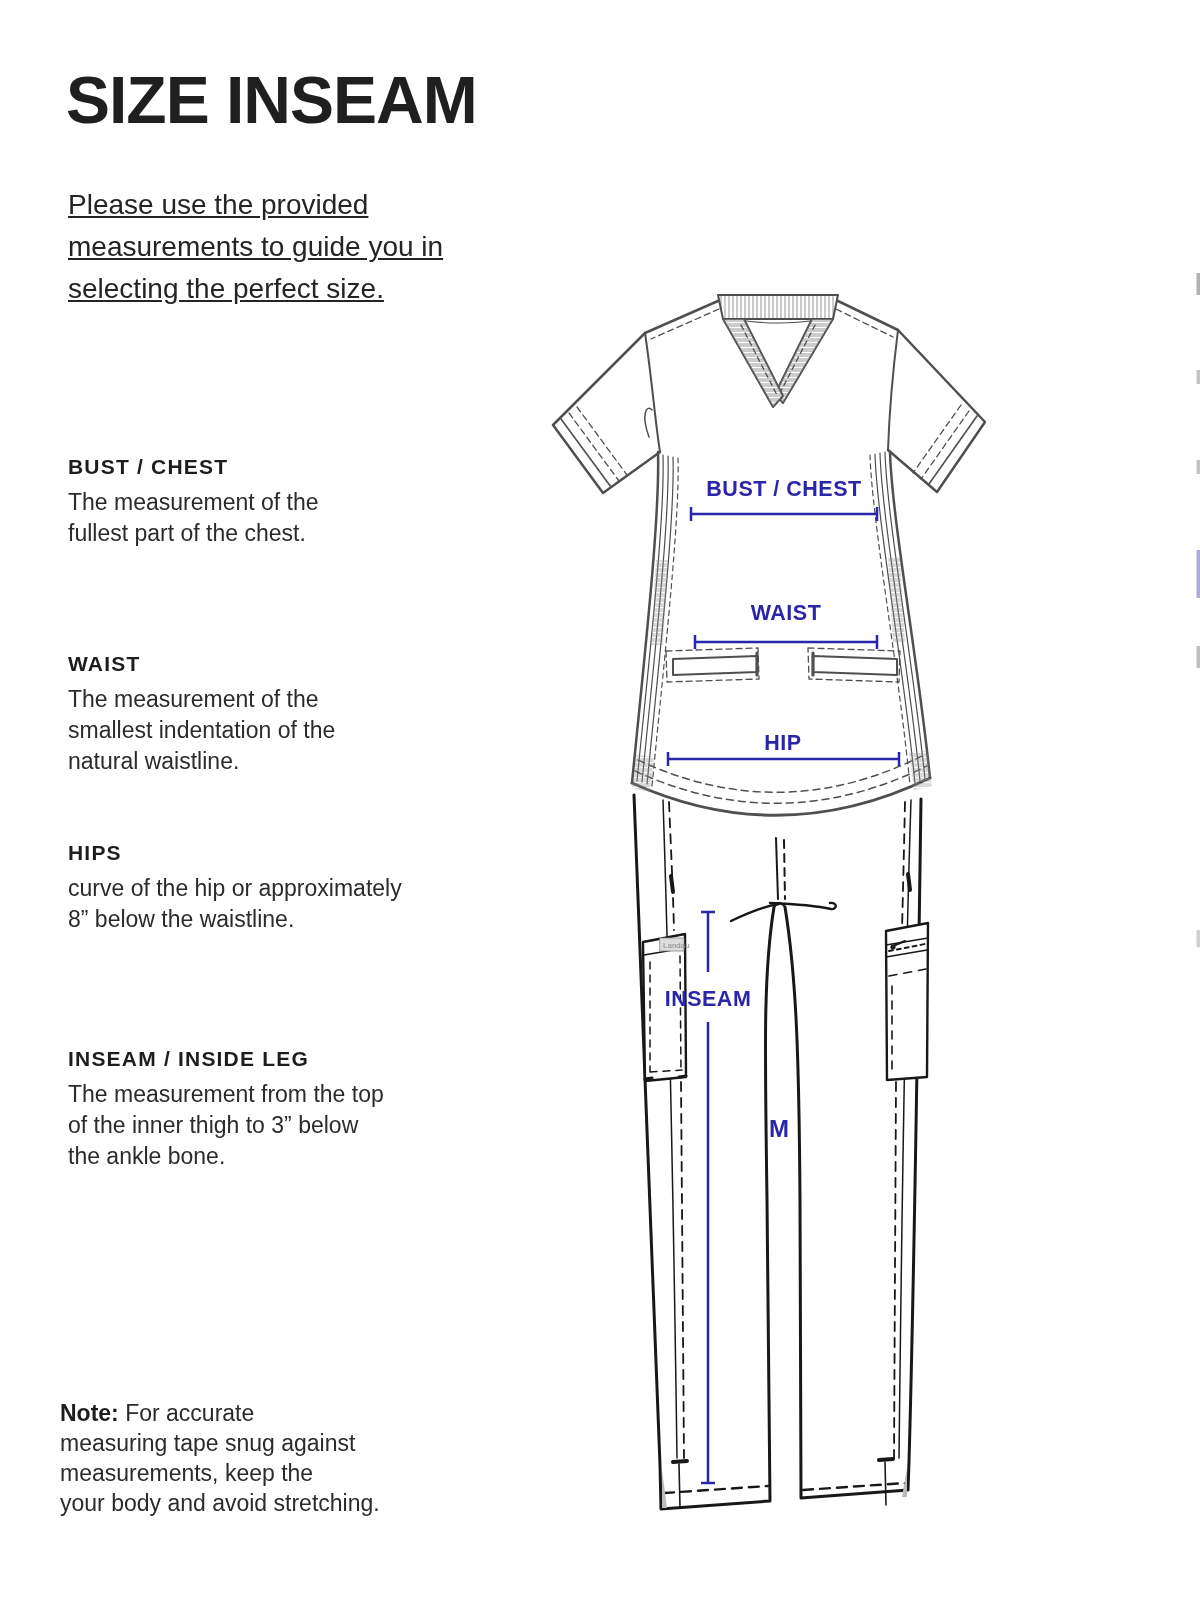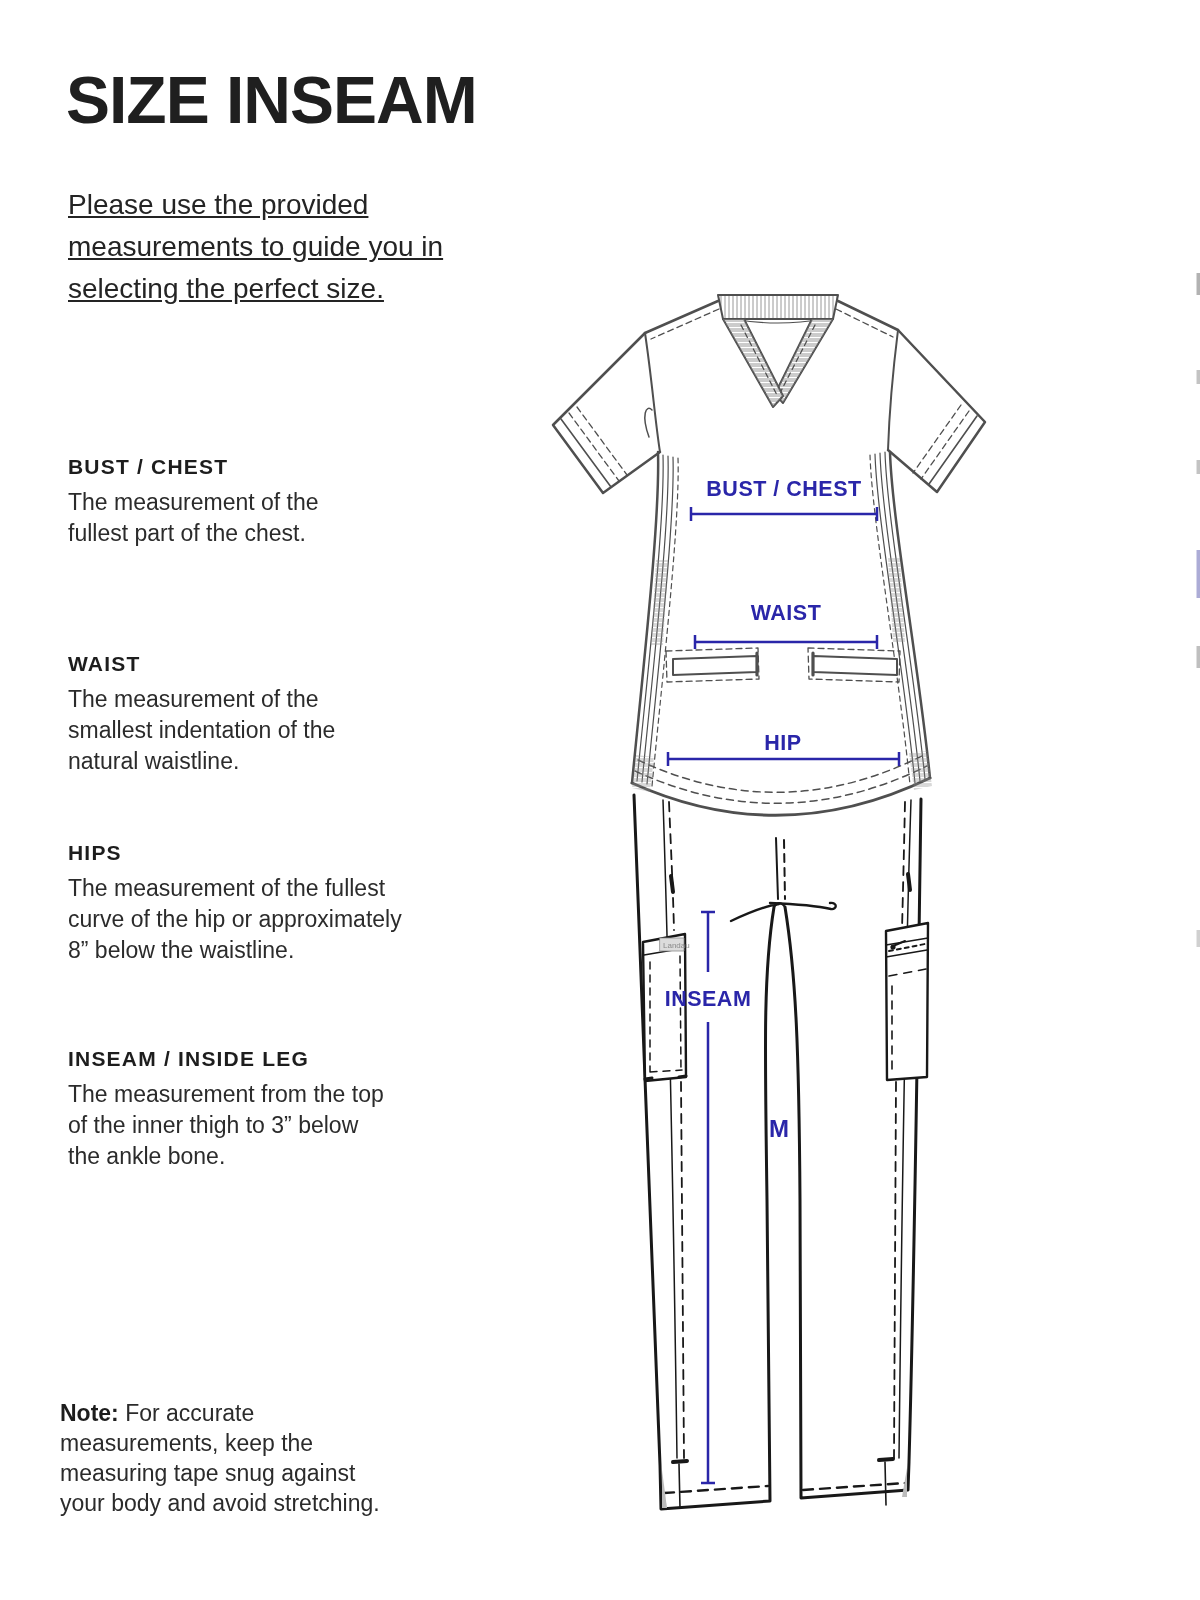--- a/index.html
+++ b/index.html
@@ -70,39 +70,38 @@
   <div class="body">
     <div>The measurement of the</div>
     <div>smallest indentation of the</div>
     <div>natural waistline.</div>
   </div>
 </div>
 
 <div class="section" id="sec-hips">
   <div class="heading">HIPS</div>
   <div class="body">
-    <div>The measurement of the fullest</div>
     <div>curve of the hip or approximately</div>
     <div>8” below the waistline.</div>
   </div>
 </div>
 
 <div class="section" id="sec-inseam">
   <div class="heading">INSEAM / INSIDE LEG</div>
   <div class="body">
     <div>The measurement from the top</div>
     <div>of the inner thigh to 3” below</div>
     <div>the ankle bone.</div>
   </div>
 </div>
 
 <div class="note">
   <div><b>Note:</b> <span>For accurate</span></div>
+  <div>measuring tape snug against</div>
   <div>measurements, keep the</div>
-  <div>measuring tape snug against</div>
   <div>your body and avoid stretching.</div>
 </div>
 
 <svg id="diagram" width="1200" height="1600" viewBox="0 0 1200 1600">
   <defs>
     <pattern id="ribV" width="4" height="6" patternUnits="userSpaceOnUse">
       <path d="M1,0 V6" stroke="#8c8c8c" stroke-width="0.9"></path>
     </pattern>
     <pattern id="hatch" width="5" height="5" patternUnits="userSpaceOnUse">
       <path d="M0,1 H5 M0,4 H5" stroke="#8c8c8c" stroke-width="0.9"></path>

